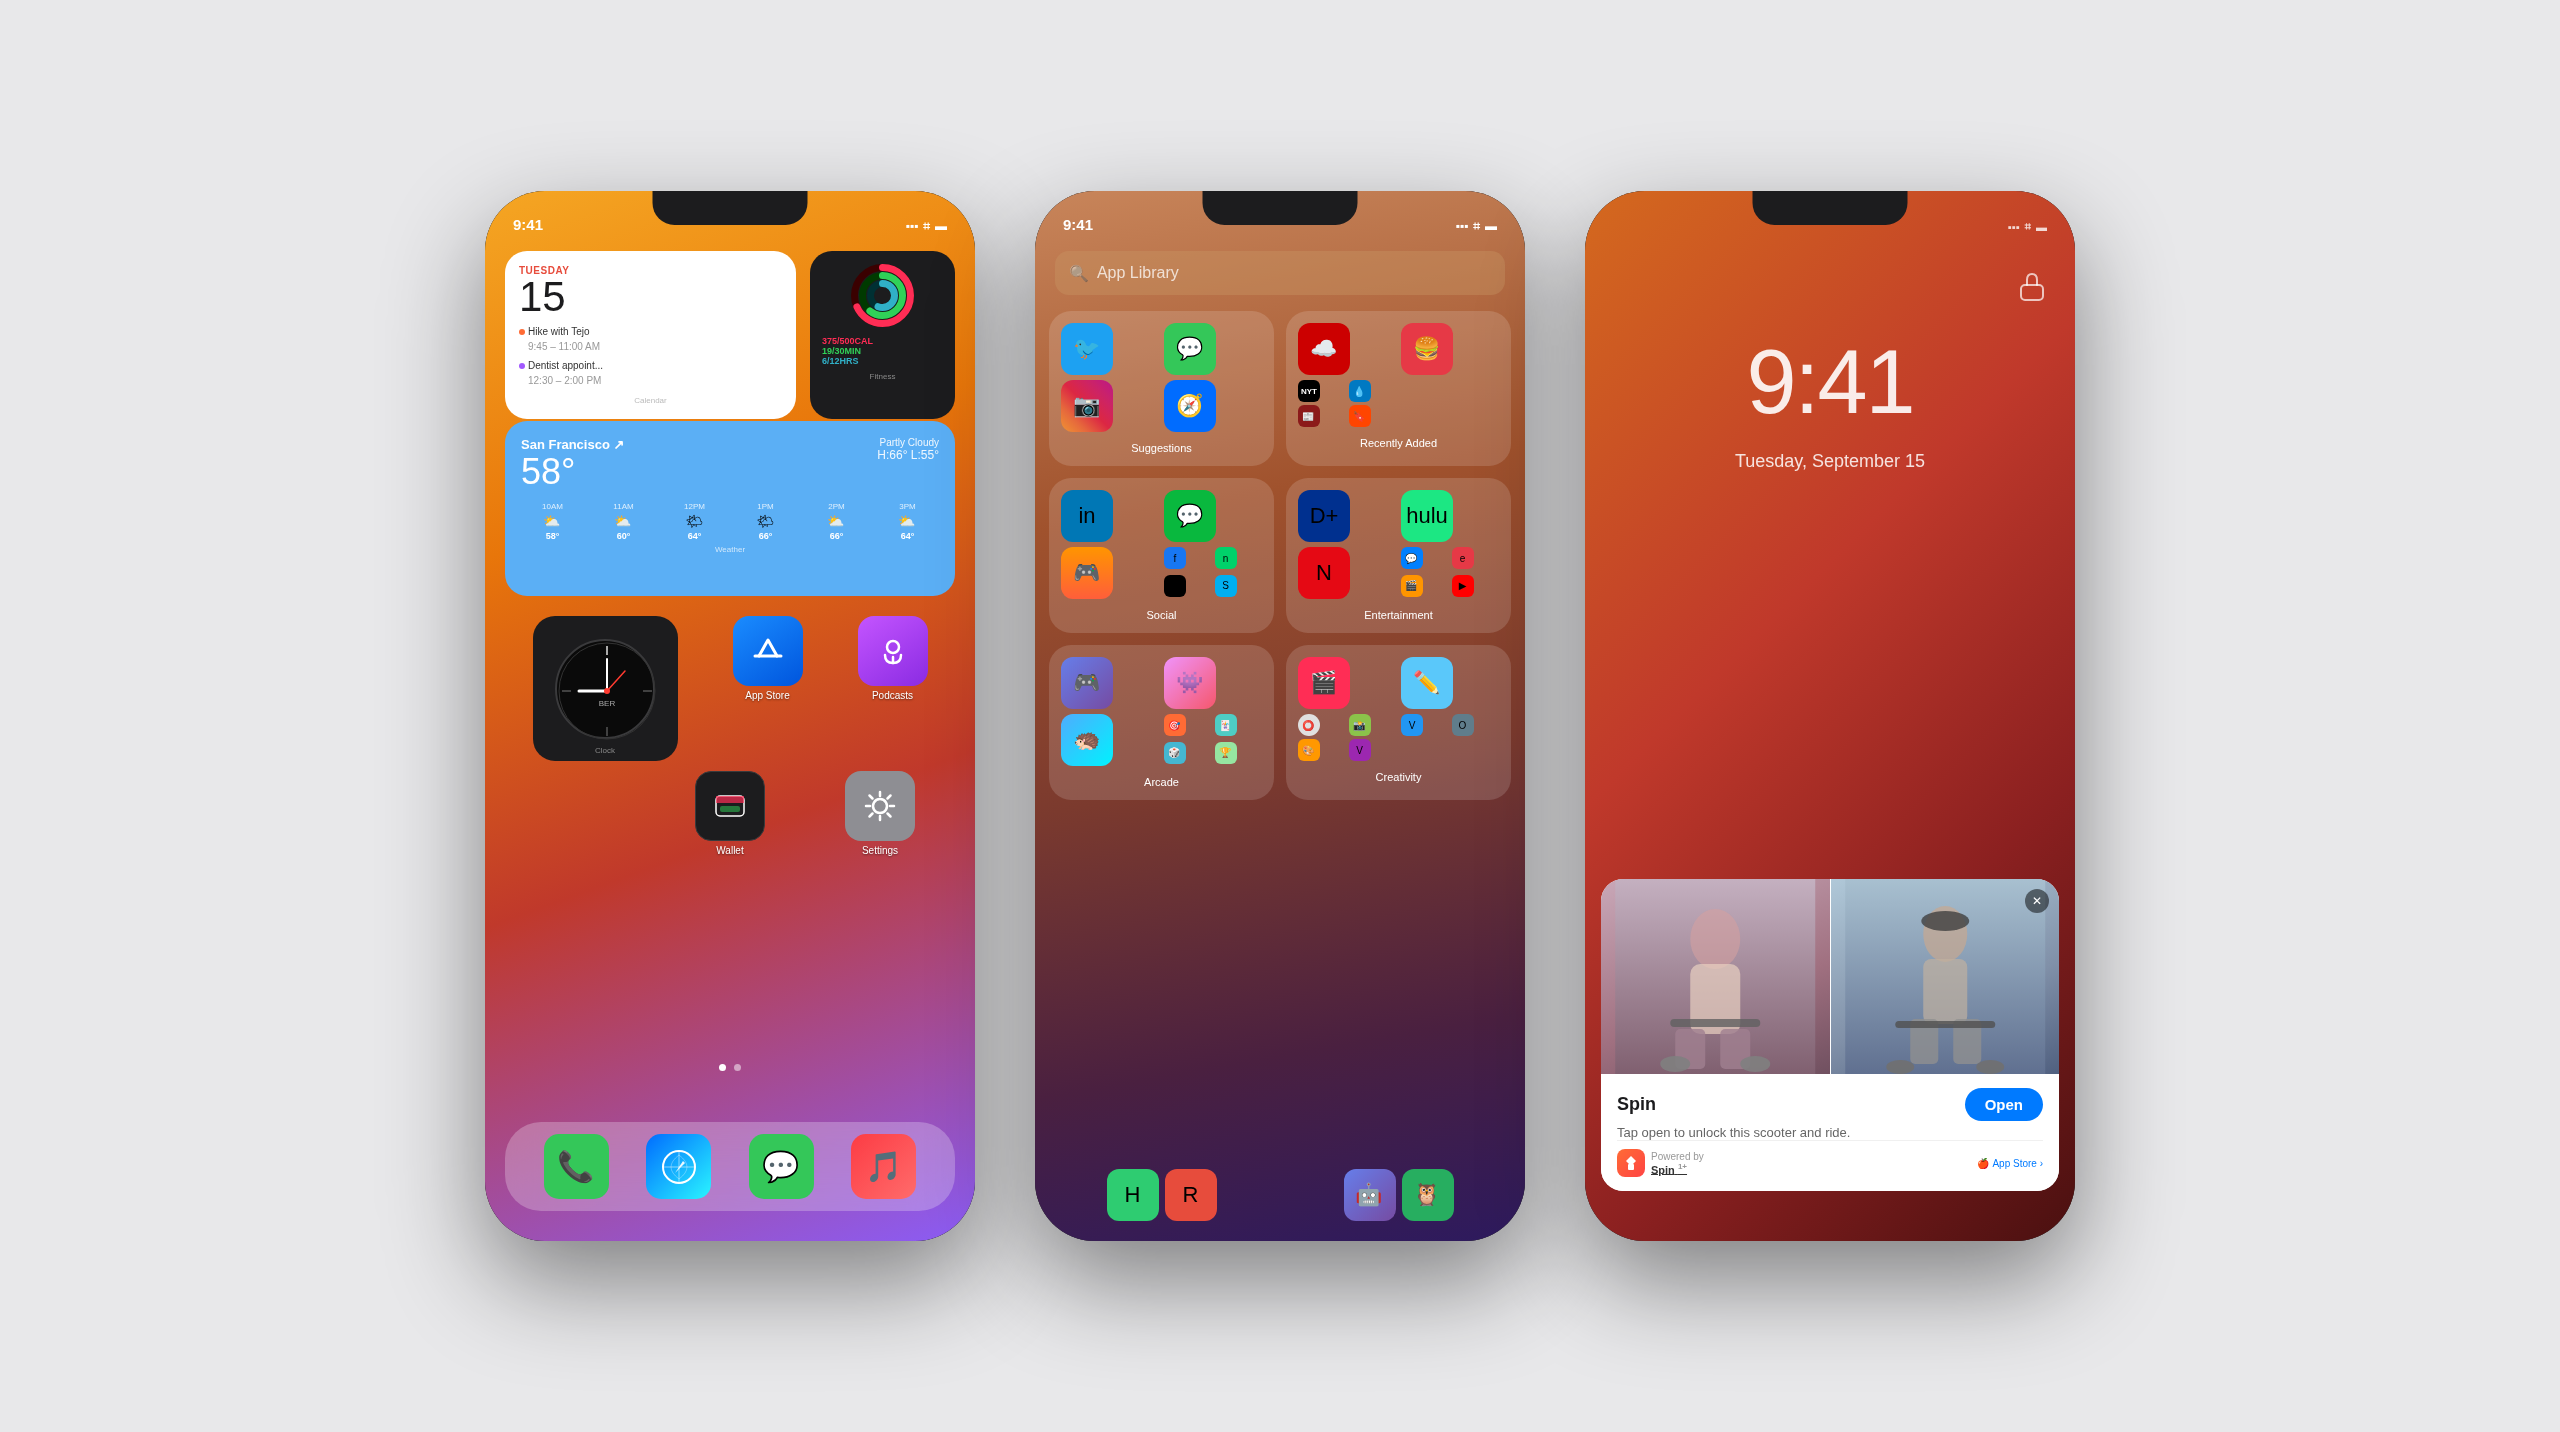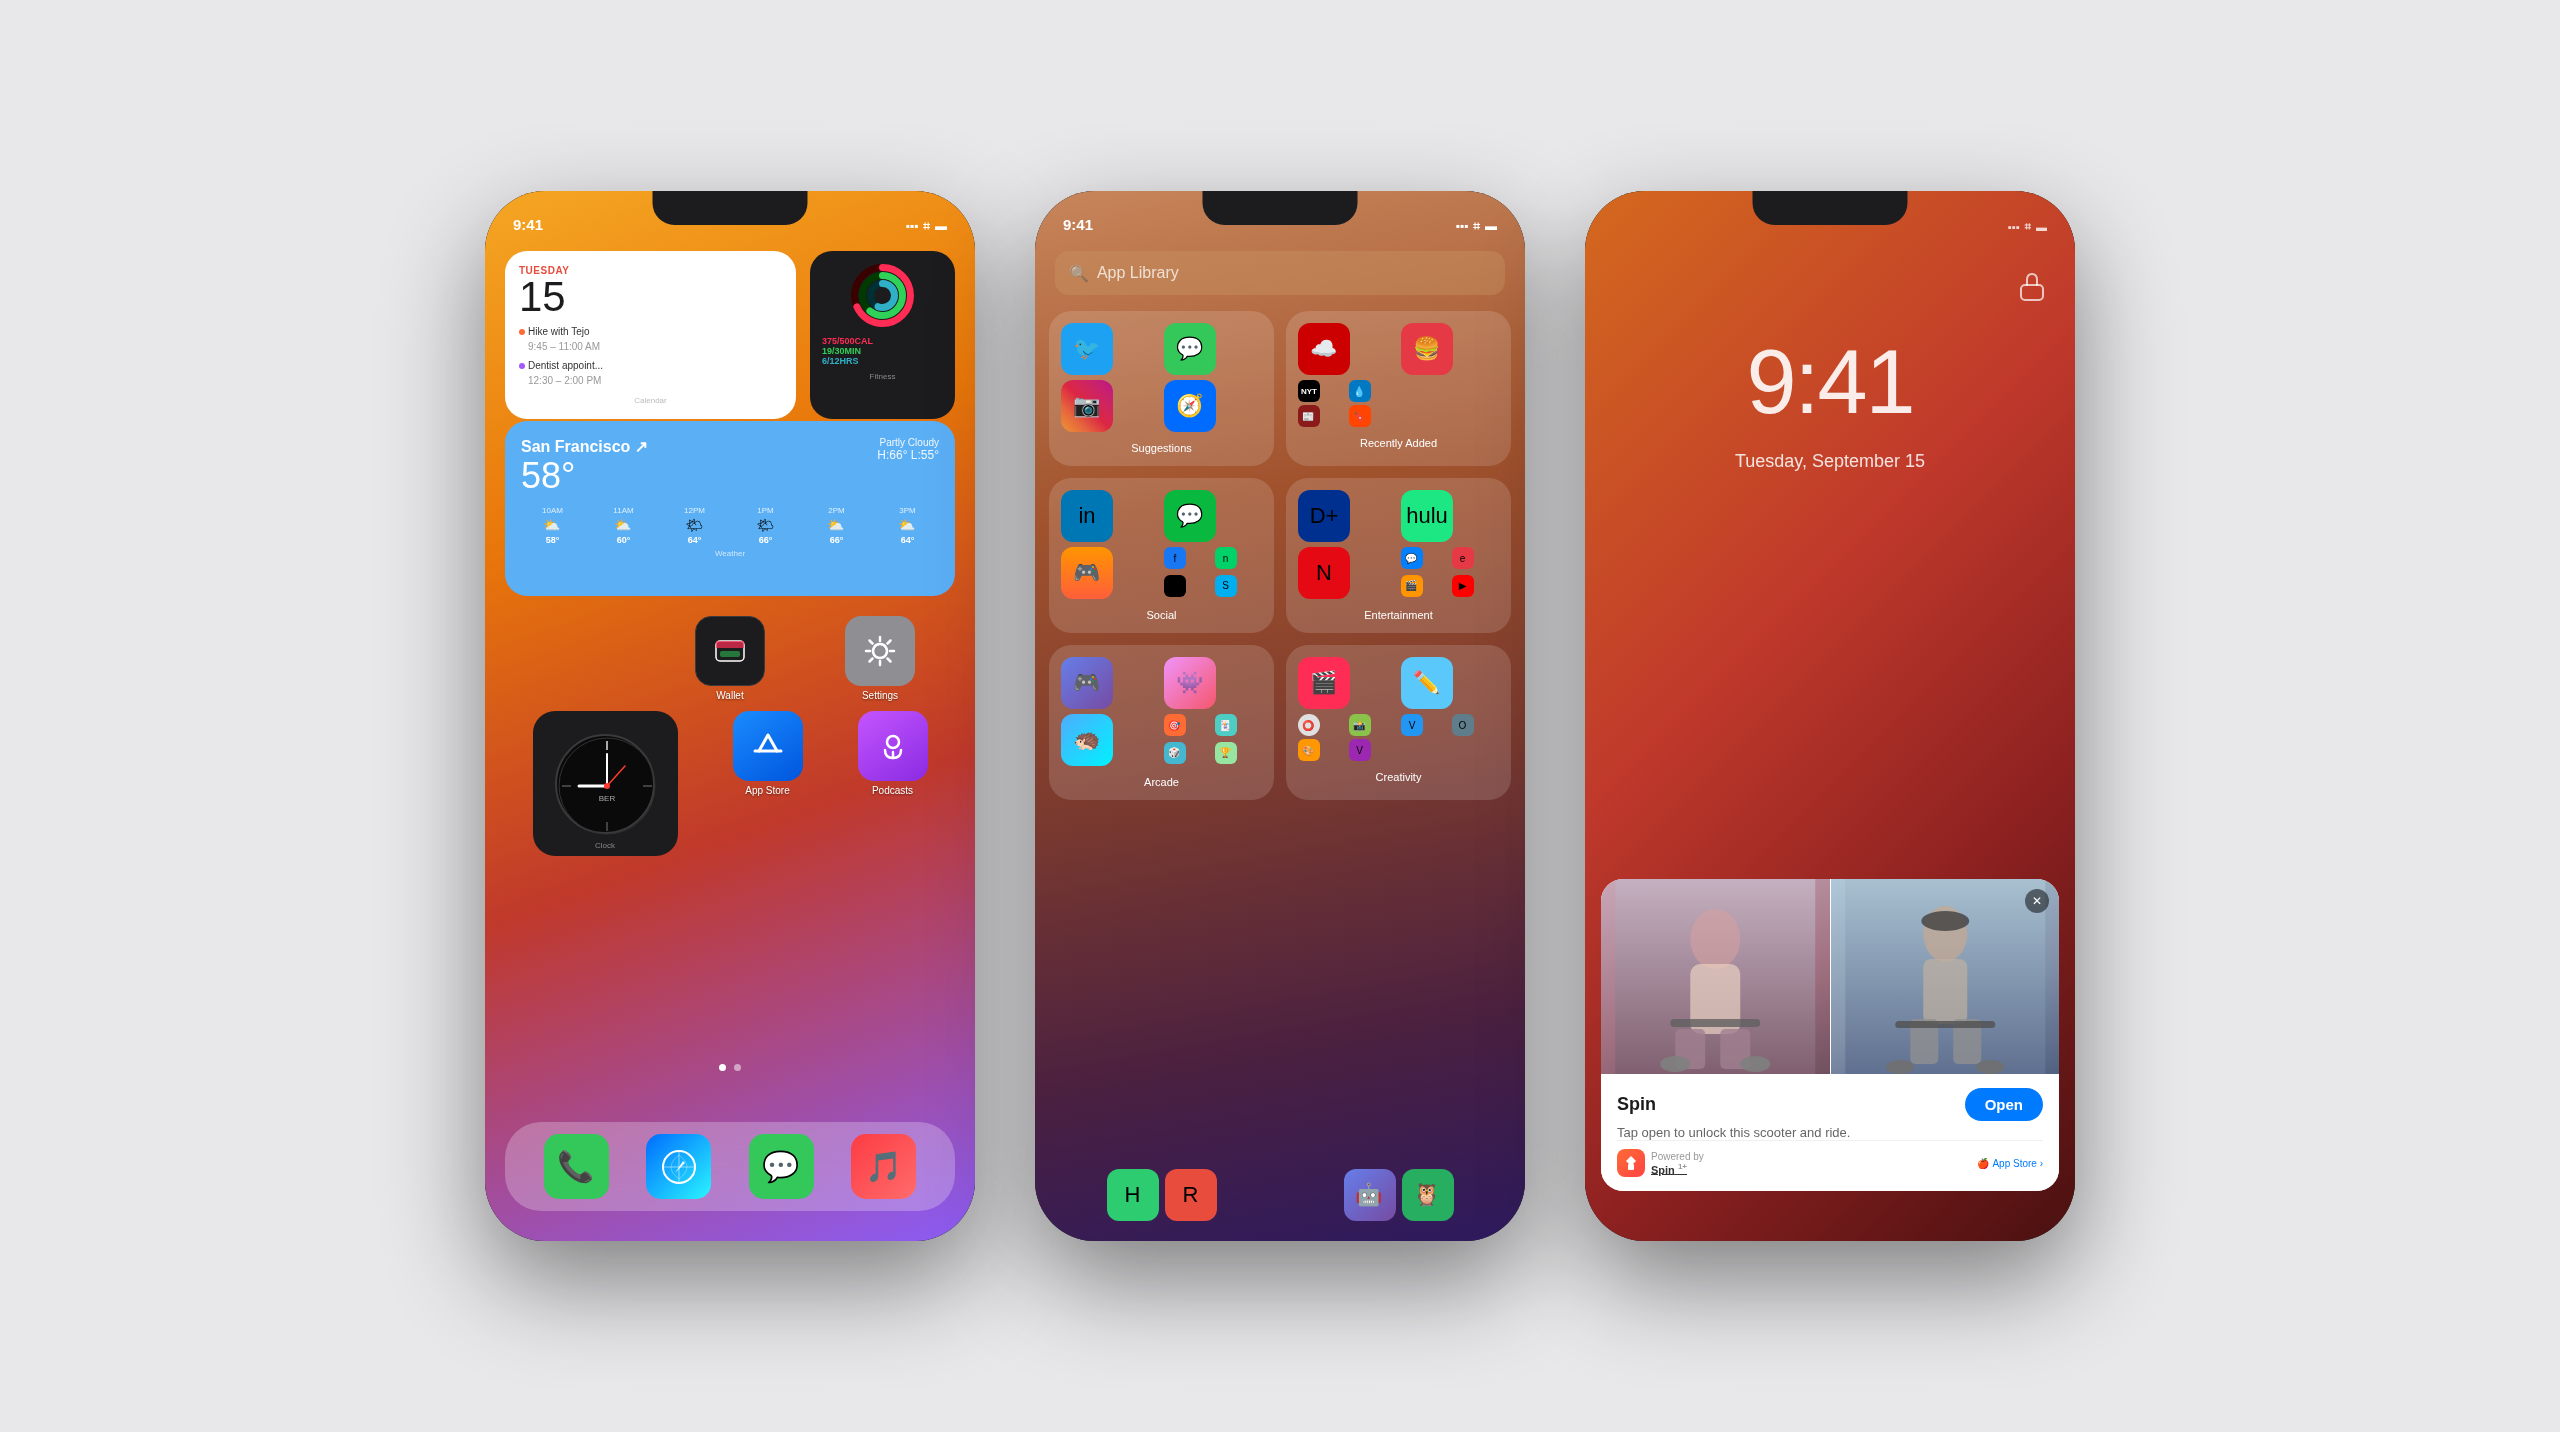--- a/index.html
+++ b/index.html
@@ -496,21 +496,21 @@
           <div style="font-size:9px; color:#30d158; font-weight:700;">19/30MIN</div>
           <div style="font-size:9px; color:#30b0c7; font-weight:700;">6/12HRS</div>
         </div>
         <div style="font-size:8px; color:#888; text-align:center; margin-top:6px;">Fitness</div>
       </div>
     </div>
 
     <div class="widget-weather">
       <div style="display:flex; justify-content:space-between; align-items:flex-start;">
         <div>
-          <div class="weather-city" style="font-size:16px; font-weight:600; color:white; display:flex; align-items:center; gap:4px;">
+          <div class="weather-city" style="font-size:13px; font-weight:600; color:white; display:flex; align-items:center; gap:4px;">
             <span>San Francisco ↗</span>
           </div>
           <div class="weather-temp" style="font-size:36px; font-weight:200; color:white; line-height:1.1;">58°</div>
         </div>
         <div style="text-align:right;">
           <div class="weather-desc" style="font-size:10px; color:rgba(255,255,255,0.9);">Partly Cloudy</div>
           <div class="weather-hl" style="font-size:12px; color:rgba(255,255,255,0.9);">H:66° L:55°</div>
         </div>
       </div>
       <div class="weather-hourly">
@@ -542,20 +542,70 @@
         <div class="weather-hour">
             <div class="weather-hour-time">3PM</div>
             <div class="weather-hour-icon">⛅</div>
             <div class="weather-hour-temp">64°</div>
           </div>
       </div>
       <div style="font-size:8px; color:rgba(255,255,255,0.7); text-align:center; margin-top:4px;">Weather</div>
     </div>
 
     <div class="app-area">
+      <div class="app-row">
+
+        <div class="widget-clock">
+          <div class="clock-face">
+            <svg width="100" height="100" viewBox="0 0 100 100">
+
+              <circle cx="50" cy="50" r="48" fill="none" stroke="#333" stroke-width="1"></circle>
+
+              <line x1="50" y1="5" x2="50" y2="14" stroke="#aaa" stroke-width="2"></line>
+              <line x1="95" y1="50" x2="86" y2="50" stroke="#555" stroke-width="1.5"></line>
+              <line x1="50" y1="95" x2="50" y2="86" stroke="#555" stroke-width="1.5"></line>
+              <line x1="5" y1="50" x2="14" y2="50" stroke="#555" stroke-width="1.5"></line>
+
+              <line x1="50" y1="50" x2="22" y2="50" stroke="white" stroke-width="3" stroke-linecap="round"></line>
+
+              <line x1="50" y1="50" x2="50" y2="18" stroke="white" stroke-width="2" stroke-linecap="round"></line>
+
+              <line x1="50" y1="50" x2="68" y2="30" stroke="#ff3b30" stroke-width="1.5" stroke-linecap="round"></line>
+
+              <circle cx="50" cy="50" r="3" fill="#ff3b30"></circle>
+
+              <text x="50" y="65" text-anchor="middle" fill="#aaa" font-size="8">BER</text>
+            </svg>
+          </div>
+          <div style="position:absolute; bottom:6px; left:0; right:0; text-align:center; font-size:8px; color:#888;">Clock</div>
+        </div>
+
+        <div class="app-item">
+          <div class="app-icon" style="background:linear-gradient(145deg,#1a8cff,#0055dd);">
+            <svg width="38" height="38" viewBox="0 0 38 38" fill="none">
+              <path d="M19 6 L24 16 L34 16 L26 23 L29 33 L19 27 L9 33 L12 23 L4 16 L14 16 Z" fill="white" opacity="0"></path>
+              <path d="M10 24 L19 8 L28 24" stroke="white" stroke-width="3" stroke-linecap="round" stroke-linejoin="round" fill="none"></path>
+              <path d="M6 24 L32 24" stroke="white" stroke-width="3" stroke-linecap="round"></path>
+            </svg>
+          </div>
+          <span class="app-label">App Store</span>
+        </div>
+
+        <div class="app-item">
+          <div class="app-icon" style="background:linear-gradient(145deg,#c455ff,#8a2be2);">
+            <svg width="36" height="36" viewBox="0 0 36 36" fill="white">
+              <circle cx="18" cy="14" r="6" fill="none" stroke="white" stroke-width="2.5"></circle>
+              <path d="M10 22 Q10 30 18 30 Q26 30 26 22" fill="none" stroke="white" stroke-width="2.5" stroke-linecap="round"></path>
+              <line x1="18" y1="24" x2="18" y2="30" stroke="white" stroke-width="2.5" stroke-linecap="round"></line>
+            </svg>
+          </div>
+          <span class="app-label">Podcasts</span>
+        </div>
+      </div>
+
       <div class="app-row">
 
         <div style="width:70px;"></div>
 
         <div class="app-item">
           <div class="app-icon" style="background:#1c1c1e; border:1px solid #3a3a3c;">
             <svg width="36" height="36" viewBox="0 0 36 36" fill="none">
               <rect x="4" y="8" width="28" height="20" rx="4" fill="none" stroke="#fff" stroke-width="1.5"></rect>
               <rect x="4" y="8" width="28" height="7" rx="0" fill="#ff2d55" opacity="0.7"></rect>
               <rect x="4" y="8" width="28" height="7" rx="0" fill="none" stroke="#ff2d55" stroke-width="0"></rect>
@@ -566,70 +616,20 @@
         </div>
 
         <div class="app-item">
           <div class="app-icon" style="background:#8e8e93;">
             <svg width="36" height="36" viewBox="0 0 36 36" fill="white">
               <path d="M18 11 A7 7 0 1 1 17.99 11" fill="none" stroke="white" stroke-width="2.5"></path>
               <path d="M18 4 L18 8 M18 28 L18 32 M4 18 L8 18 M28 18 L32 18 M7.5 7.5 L10.5 10.5 M25.5 25.5 L28.5 28.5 M28.5 7.5 L25.5 10.5 M10.5 25.5 L7.5 28.5" stroke="white" stroke-width="2.5" stroke-linecap="round"></path>
             </svg>
           </div>
           <span class="app-label">Settings</span>
-        </div>
-      </div>
-
-      <div class="app-row">
-
-        <div class="widget-clock">
-          <div class="clock-face">
-            <svg width="100" height="100" viewBox="0 0 100 100">
-
-              <circle cx="50" cy="50" r="48" fill="none" stroke="#333" stroke-width="1"></circle>
-
-              <line x1="50" y1="5" x2="50" y2="14" stroke="#aaa" stroke-width="2"></line>
-              <line x1="95" y1="50" x2="86" y2="50" stroke="#555" stroke-width="1.5"></line>
-              <line x1="50" y1="95" x2="50" y2="86" stroke="#555" stroke-width="1.5"></line>
-              <line x1="5" y1="50" x2="14" y2="50" stroke="#555" stroke-width="1.5"></line>
-
-              <line x1="50" y1="50" x2="22" y2="50" stroke="white" stroke-width="3" stroke-linecap="round"></line>
-
-              <line x1="50" y1="50" x2="50" y2="18" stroke="white" stroke-width="2" stroke-linecap="round"></line>
-
-              <line x1="50" y1="50" x2="68" y2="30" stroke="#ff3b30" stroke-width="1.5" stroke-linecap="round"></line>
-
-              <circle cx="50" cy="50" r="3" fill="#ff3b30"></circle>
-
-              <text x="50" y="65" text-anchor="middle" fill="#aaa" font-size="8">BER</text>
-            </svg>
-          </div>
-          <div style="position:absolute; bottom:6px; left:0; right:0; text-align:center; font-size:8px; color:#888;">Clock</div>
-        </div>
-
-        <div class="app-item">
-          <div class="app-icon" style="background:linear-gradient(145deg,#1a8cff,#0055dd);">
-            <svg width="38" height="38" viewBox="0 0 38 38" fill="none">
-              <path d="M19 6 L24 16 L34 16 L26 23 L29 33 L19 27 L9 33 L12 23 L4 16 L14 16 Z" fill="white" opacity="0"></path>
-              <path d="M10 24 L19 8 L28 24" stroke="white" stroke-width="3" stroke-linecap="round" stroke-linejoin="round" fill="none"></path>
-              <path d="M6 24 L32 24" stroke="white" stroke-width="3" stroke-linecap="round"></path>
-            </svg>
-          </div>
-          <span class="app-label">App Store</span>
-        </div>
-
-        <div class="app-item">
-          <div class="app-icon" style="background:linear-gradient(145deg,#c455ff,#8a2be2);">
-            <svg width="36" height="36" viewBox="0 0 36 36" fill="white">
-              <circle cx="18" cy="14" r="6" fill="none" stroke="white" stroke-width="2.5"></circle>
-              <path d="M10 22 Q10 30 18 30 Q26 30 26 22" fill="none" stroke="white" stroke-width="2.5" stroke-linecap="round"></path>
-              <line x1="18" y1="24" x2="18" y2="30" stroke="white" stroke-width="2.5" stroke-linecap="round"></line>
-            </svg>
-          </div>
-          <span class="app-label">Podcasts</span>
         </div>
       </div>
     </div>
 
     <div class="page-dots">
       <div class="page-dot active"></div>
       <div class="page-dot"></div>
     </div>
 
     <div class="dock">

